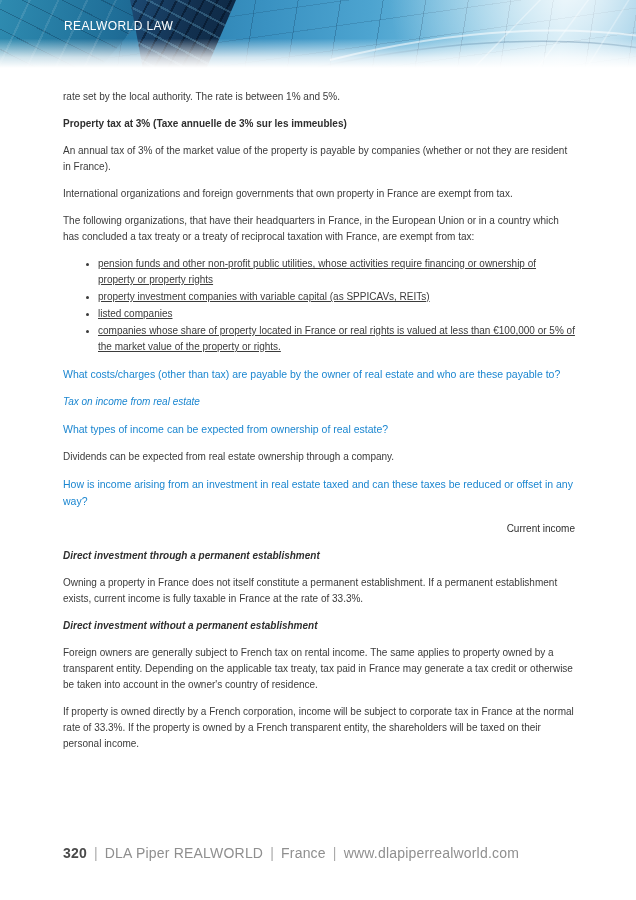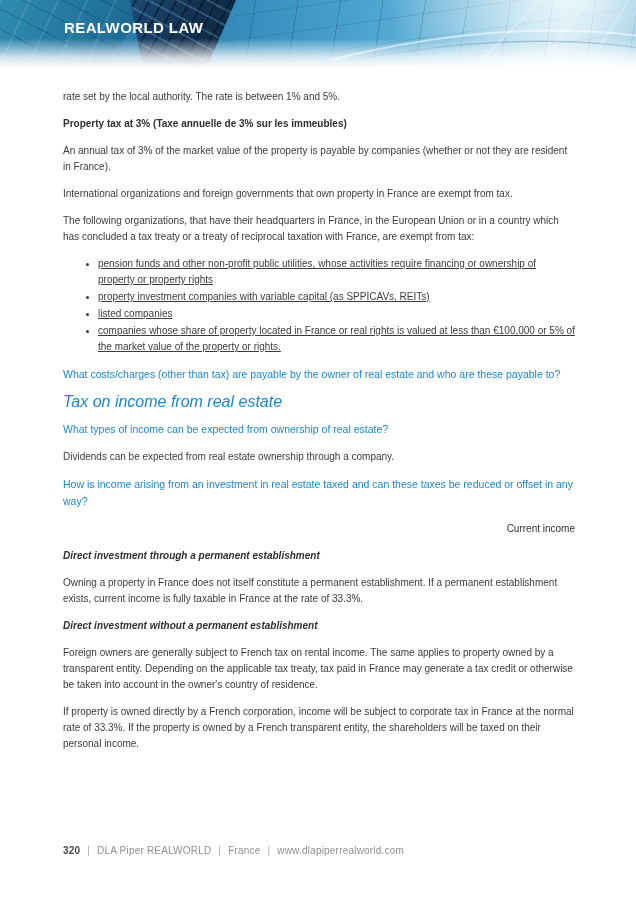--- a/index.html
+++ b/index.html
@@ -42,44 +42,44 @@
       linear-gradient(105deg, #1d4a74 0%, #12304f 55%, #0d2742 100%);
     clip-path: polygon(2% 0, 100% 0, 72% 100%, 14% 100%);
   }
   .header-lines { position: absolute; inset: 0; }
   .header-fade {
     position: absolute; inset: 0;
     background: linear-gradient(180deg, rgba(255,255,255,0) 0%, rgba(255,255,255,0) 55%, rgba(255,255,255,0.78) 82%, #ffffff 97%);
   }
   .header-title {
     position: absolute; left: 64px; top: 19px;
-    font-size: 15px; font-weight: bold; letter-spacing: 0.4px;
+    font-size: 12px; font-weight: normal; letter-spacing: 0.4px;
     color: #ffffff;
   }
 
   
   .page-content {
     padding: 19px 61px 0 63px; 
     font-size: 10px; line-height: 16px;
   }
   .page-content p { margin: 0 0 11px; }
   .h-bold { font-weight: bold; color: #2f2f2f; margin: 14px 0 12px; }
   .h-bold .bi { }
   .q-blue { color: #1b86d0; font-size: 10.5px; line-height: 17px; margin: 17px 0 13px; }
-  .section-blue { color: #1b86d0; font-style: italic; font-size: 16px; margin: 21px 0 16px; }
+  .section-blue { color: #1b86d0; font-style: italic; font-size: 10px; margin: 21px 0 16px; }
   .sub-b  { font-weight: normal; color: #2f2f2f; margin: 16px 0 12px; text-align: right; }
   .sub-bi { font-weight: bold; font-style: italic; color: #2f2f2f; margin: 15px 0 12px; }
   ul.bullets { margin: 0 0 11px; padding-left: 35px; list-style-type: disc; text-decoration: underline; }
   ul.bullets li { margin: 0 0 1px; }
   ul.bullets li::marker { color: #3b3b3b; font-size: 9px; }
 
   
   .footer {
     position: absolute; left: 63px; top: 845px;
-    font-size: 10px; color: #8f8f8f; letter-spacing: 0.2px;
+    font-size: 14px; color: #8f8f8f; letter-spacing: 0.2px;
   }
   .footer .page-num { font-weight: bold; color: #4a4a4a; }
   .footer .sep { color: #aaaaaa; margin: 0 7px; }
 </style>
 </head>
 <body>
 
 <div class="header">
   <div class="header-photo"></div>
   <div class="header-leftglass"></div>

